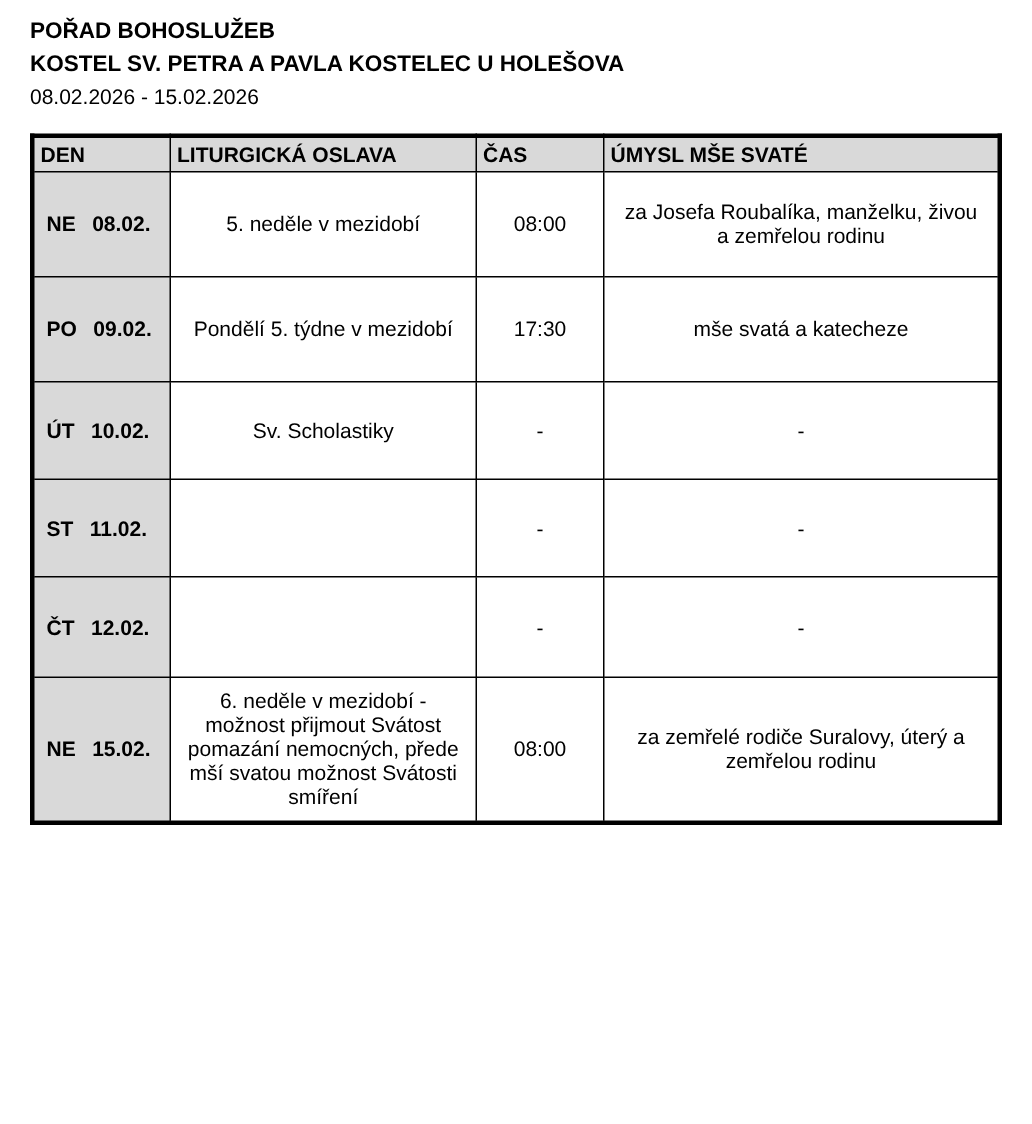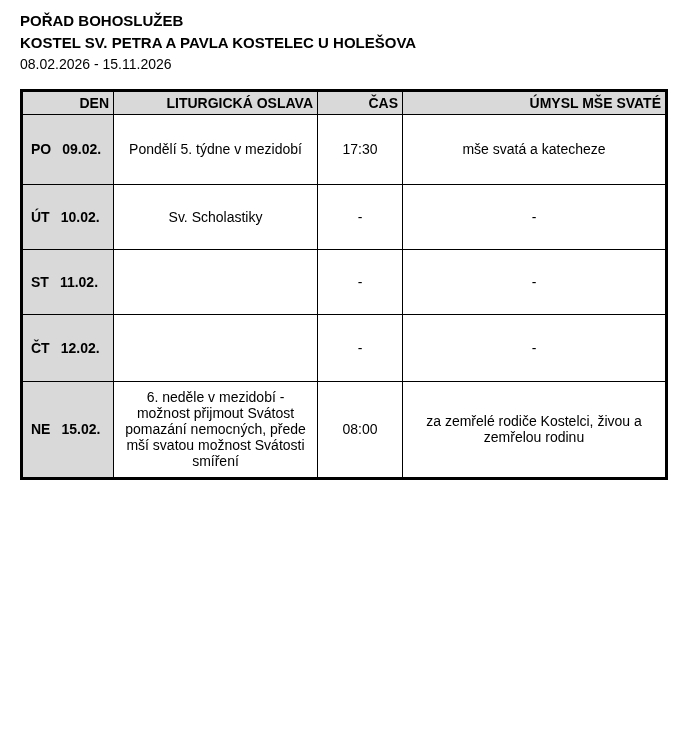--- a/index.html
+++ b/index.html
@@ -25,21 +25,21 @@
   }
   table.schedule th, table.schedule td {
     border: 1px solid #000;
     font-size: 14px;
     padding: 4px 8px;
     vertical-align: middle;
   }
   table.schedule th {
     background: #d9d9d9;
     font-weight: bold;
-    text-align: right;
+    text-align: left;
     padding: 3px 4px;
     font-size: 14px;
   }
   col.c-day  { width: 92px; }
   col.c-cel  { width: 204px; }
   col.c-time { width: 85px; }
   col.c-int  { width: 264px; }
 
   td.day-cell {
     background: #d9d9d9;
@@ -65,39 +65,47 @@
   }
 </style>
 </head>
 <body>
 
 <div class="page">
 
   <div class="header">
     <div class="title">POŘAD BOHOSLUŽEB</div>
     <div class="subtitle">KOSTEL SV. PETRA A PAVLA KOSTELEC U HOLEŠOVA</div>
-    <div class="date-range">08.02.2026 - 15.11.2026</div>
+    <div class="date-range">08.02.2026 - 15.02.2026</div>
   </div>
 
   <table class="schedule">
     <colgroup>
       <col class="c-day">
         <col class="c-cel">
         <col class="c-time">
         <col class="c-int">
     </colgroup>
     <thead>
       <tr>
         <th>DEN</th>
         <th>LITURGICKÁ OSLAVA</th>
         <th>ČAS</th>
         <th>ÚMYSL MŠE SVATÉ</th>
       </tr>
     </thead>
     <tbody>
+      <tr style="height:70px;">
+        <td class="day-cell">
+          <span>NE</span><span class="date">08.02.</span>
+        </td>
+        <td class="cel-cell">5. neděle v mezidobí</td>
+        <td class="time-cell">08:00</td>
+        <td class="int-cell">za Josefa Roubalíka, manželku, živou a zemřelou rodinu</td>
+      </tr>
       <tr style="height:70px;">
         <td class="day-cell">
           <span>PO</span><span class="date">09.02.</span>
         </td>
         <td class="cel-cell">Pondělí 5. týdne v mezidobí</td>
         <td class="time-cell">17:30</td>
         <td class="int-cell">mše svatá a katecheze</td>
       </tr>
       <tr style="height:65px;">
         <td class="day-cell">
@@ -122,19 +130,19 @@
         <td class="cel-cell"></td>
         <td class="time-cell">-</td>
         <td class="int-cell">-</td>
       </tr>
       <tr style="height:97px;">
         <td class="day-cell">
           <span>NE</span><span class="date">15.02.</span>
         </td>
         <td class="cel-cell">6. neděle v mezidobí - možnost přijmout Svátost pomazání nemocných, přede mší svatou možnost Svátosti smíření</td>
         <td class="time-cell">08:00</td>
-        <td class="int-cell">za zemřelé rodiče Kostelci, živou a zemřelou rodinu</td>
+        <td class="int-cell">za zemřelé rodiče Suralovy, úterý a zemřelou rodinu</td>
       </tr>
     </tbody>
   </table>
 
 
 </div>
 
 </body></html>

